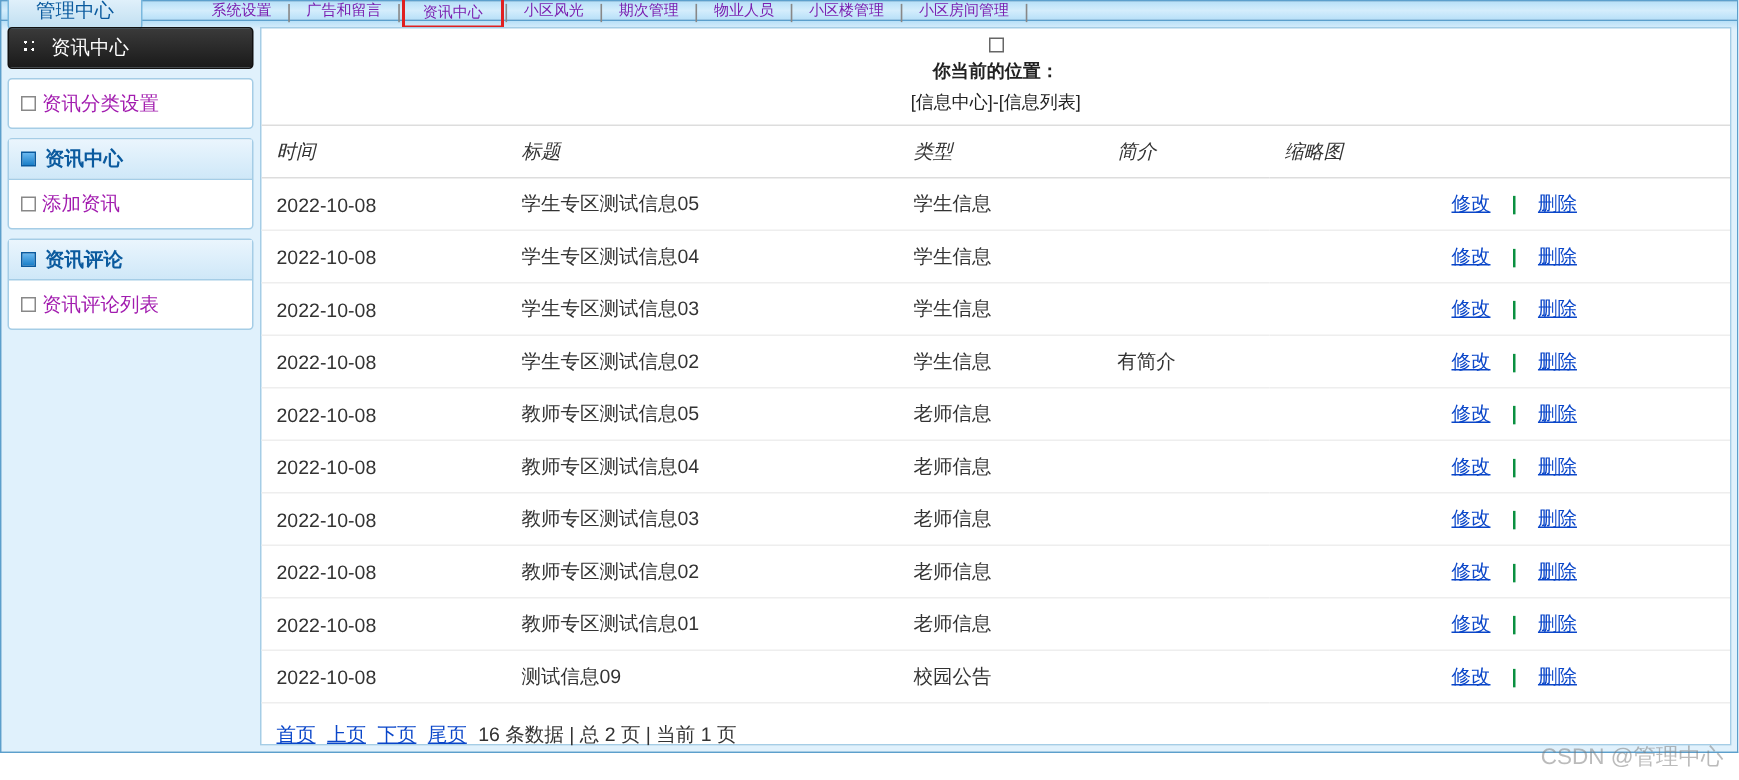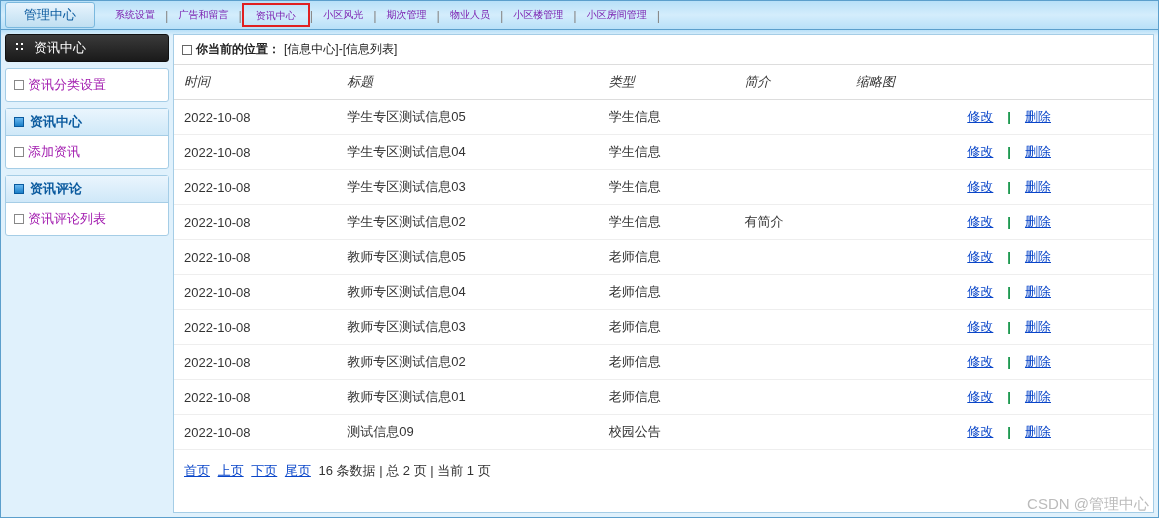--- a/index.html
+++ b/index.html
@@ -8,24 +8,25 @@
       font-size: 13px;
       background: #fff;
       width: 1159px;
       height: 520px;
       overflow: hidden;
       color: #333;
     }
     .top-nav {
       background: linear-gradient(to bottom, #b8e0f8 0%, #d4edfc 50%, #b8e0f8 100%);
       border: 1px solid #5c9fcc;
-      height: 30px;
+      height: 14px;
       display: flex;
       align-items: center;
       padding: 0 4px;
+      gap: 26px;
     }
     .mc-btn {
       background: linear-gradient(to bottom, #e8f4fd, #c0dff1);
       border: 1px solid #7ab8de;
       border-radius: 3px;
       padding: 3px 18px;
       margin-right: 4px;
       color: #0a5a9e;
       font-size: 13px;
       cursor: pointer;
@@ -118,21 +119,21 @@
       background: #fff;
       height: 100%;
       display: flex;
       flex-direction: column;
     }
     .breadcrumb {
       padding: 6px 8px;
       font-size: 12px;
       color: #222;
       border-bottom: 1px solid #ddd;
-      display:flex; align-items:center; gap:4px;
+      display:flex; align-items:center; gap:4px;flex-direction:column;
     }
     .breadcrumb .bc-icon {
       display:inline-block; width:10px; height:10px; border:1px solid #666;
     }
     table.data {
       width: 100%;
       border-collapse: collapse;
     }
     table.data th {
       text-align: left;

